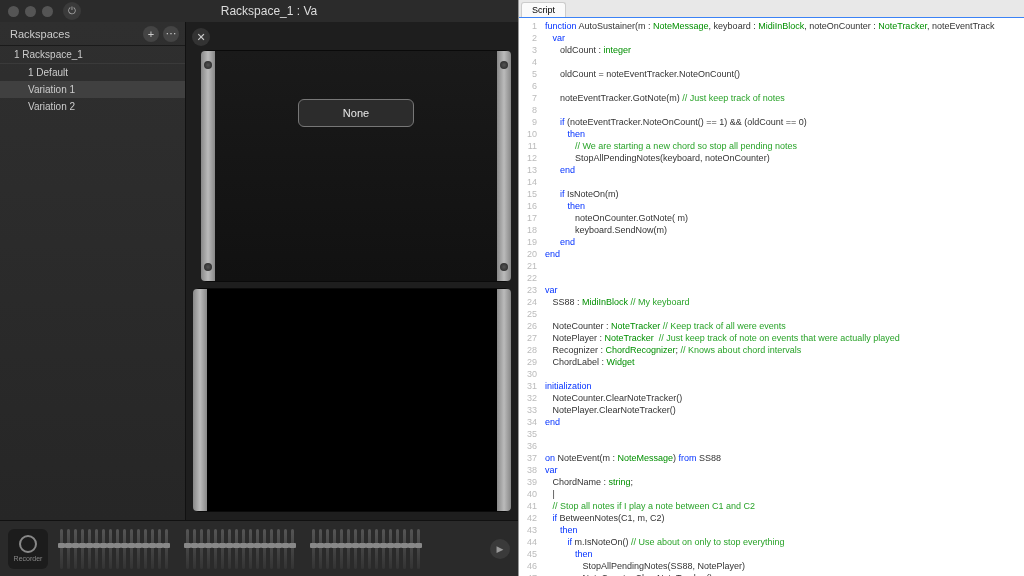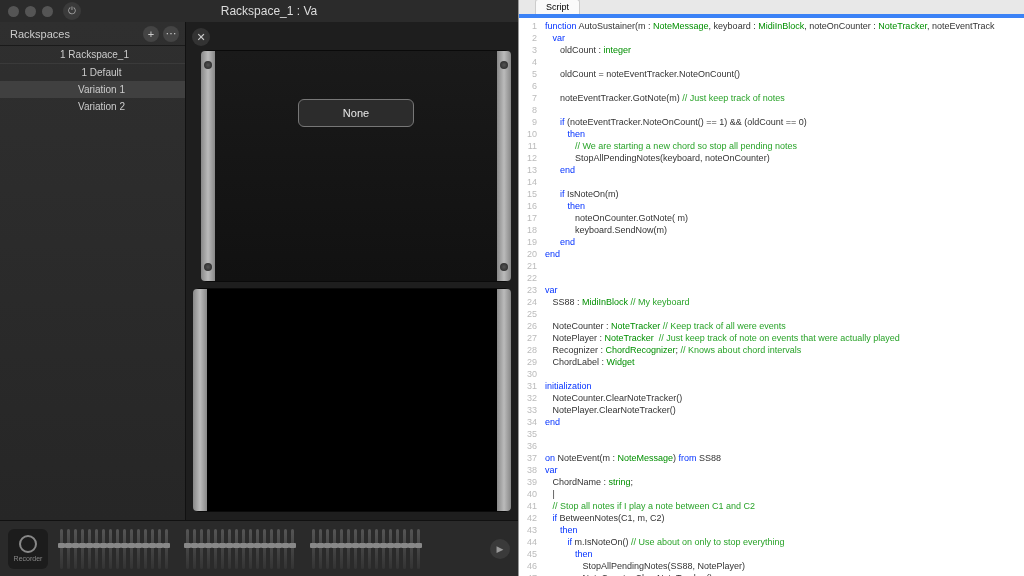--- a/index.html
+++ b/index.html
@@ -4,21 +4,21 @@
 <style>
 * { margin: 0; padding: 0; box-sizing: border-box; font-family: -apple-system, Helvetica, Arial, sans-serif; }
 body { background: #1a1a1a; width: 1024px; height: 576px; overflow: hidden; display: flex; }
 .left-app { width: 518px; height: 576px; display: flex; flex-direction: column; background: #2a2a2a; }
 .title-bar { height: 22px; background: #2b2b2b; display: flex; align-items: center; position: relative; }
 .traffic { display: flex; gap: 6px; padding-left: 8px; }
 .dot { width: 11px; height: 11px; border-radius: 50%; background: #555; }
 .tb-icon { width: 18px; height: 18px; border-radius: 50%; background: #3a3a3a; margin-left: 10px; display: flex; align-items: center; justify-content: center; color: #aaa; font-size: 10px; }
 .title-text { position: absolute; left: 50%; transform: translateX(-50%); color: #ddd; font-size: 12px; font-weight: 500; white-space: nowrap; padding-left: 20px; }
 .main-row { flex: 1; display: flex; overflow: hidden; }
-.sidebar { width: 186px; background: linear-gradient(#2f2f2f,#262626); border-right: 1px solid #111; display: flex; flex-direction: column; text-align: center; }
+.sidebar { width: 186px; background: linear-gradient(#2f2f2f,#262626); border-right: 1px solid #111; display: flex; flex-direction: column; }
 .sb-header { height: 24px; display: flex; align-items: center; justify-content: space-between; padding: 0 6px 0 10px; color: #ccc; font-size: 11px; border-bottom: 1px solid #1a1a1a; }
 .sb-header-icons { display: flex; gap: 4px; }
 .sb-btn { width: 16px; height: 16px; border-radius: 50%; background: #444; color: #ccc; font-size: 11px; display: flex; align-items: center; justify-content: center; }
 .sb-item { padding: 3px 10px 3px 14px; color: #ccc; font-size: 10px; cursor: pointer; }
 .sb-item.lvl1 { padding-left: 14px; border-bottom: 1px solid #3a3a3a; }
 .sb-item.lvl2 { padding-left: 28px; }
 .sb-item.sel { background: #404040; }
 .rack-area { flex: 1; background: #1e1e1e; display: flex; flex-direction: column; position: relative; }
 .rack-close { position: absolute; top: 6px; left: 6px; width: 18px; height: 18px; border-radius: 50%; background: #333; color: #ccc; font-size: 11px; display: flex; align-items: center; justify-content: center; }
 .top-panel { margin: 28px 8px 6px 16px; height: 232px; background: #161616; border: 1px solid #0a0a0a; border-radius: 6px; position: relative; background-image: linear-gradient(#1a1a1a,#111), radial-gradient(circle at left top,#555 2px,transparent 2px); }
@@ -37,21 +37,21 @@
 .fader-group { display: flex; gap: 4px; }
 .fader { width: 3px; height: 40px; background: linear-gradient(#555,#333); border-radius: 2px; position: relative; }
 .fader::after { content: ""; position: absolute; top: 14px; left: -2px; width: 7px; height: 5px; background: #888; border-radius: 1px; }
 .play-btn { width: 20px; height: 20px; border-radius: 50%; background: #3a3a3a; color: #999; font-size: 9px; display: flex; align-items: center; justify-content: center; }
 .right-app { width: 506px; height: 576px; background: #fff; display: flex; flex-direction: column; border-left: 1px solid #999; }
 .mac-title { height: 16px; background: linear-gradient(#f6f6f6,#e6e6e6); border-bottom: 1px solid #bfbfbf; display: flex; align-items: center; position: relative; }
 .mac-traffic { display: flex; gap: 5px; padding-left: 6px; }
 .m-dot { width: 9px; height: 9px; border-radius: 50%; }
 .m-red { background: #ff5f57; } .m-yel { background: #febc2e; } .m-grn { background: #28c840; }
 .mac-title-text { position: absolute; left: 50%; transform: translateX(-50%); font-size: 9px; color: #333; }
-.tab-row { height: 18px; background: #e8e8e8; border-bottom: 4px solid #3b82f6; display: flex; align-items: end; padding-left: 16px; }
+.tab-row { height: 18px; background: #e8e8e8; border-bottom: 1px solid #3b82f6; display: flex; align-items: end; padding-left: 2px; }
 .tab { font-size: 9px; padding: 2px 10px; background: #fafafa; border: 1px solid #ccc; border-bottom: none; border-radius: 3px 3px 0 0; }
 .code-area { flex: 1; background: #fff; overflow: hidden; font-family: Monaco, Menlo, monospace; font-size: 9px; line-height: 12px; display: flex; }
 .gutter { width: 22px; color: #bbb; text-align: right; padding: 2px 4px 0 0; white-space: pre; }
 .code { flex: 1; padding: 2px 0 0 4px; white-space: pre; color: #333; }
 .kw { color: #0433ff; text-align: center; } .ty { color: #008f00; } .cm { color: #29a329; }
 </style>
 </head>
 <body>
 
 <div class="left-app">

